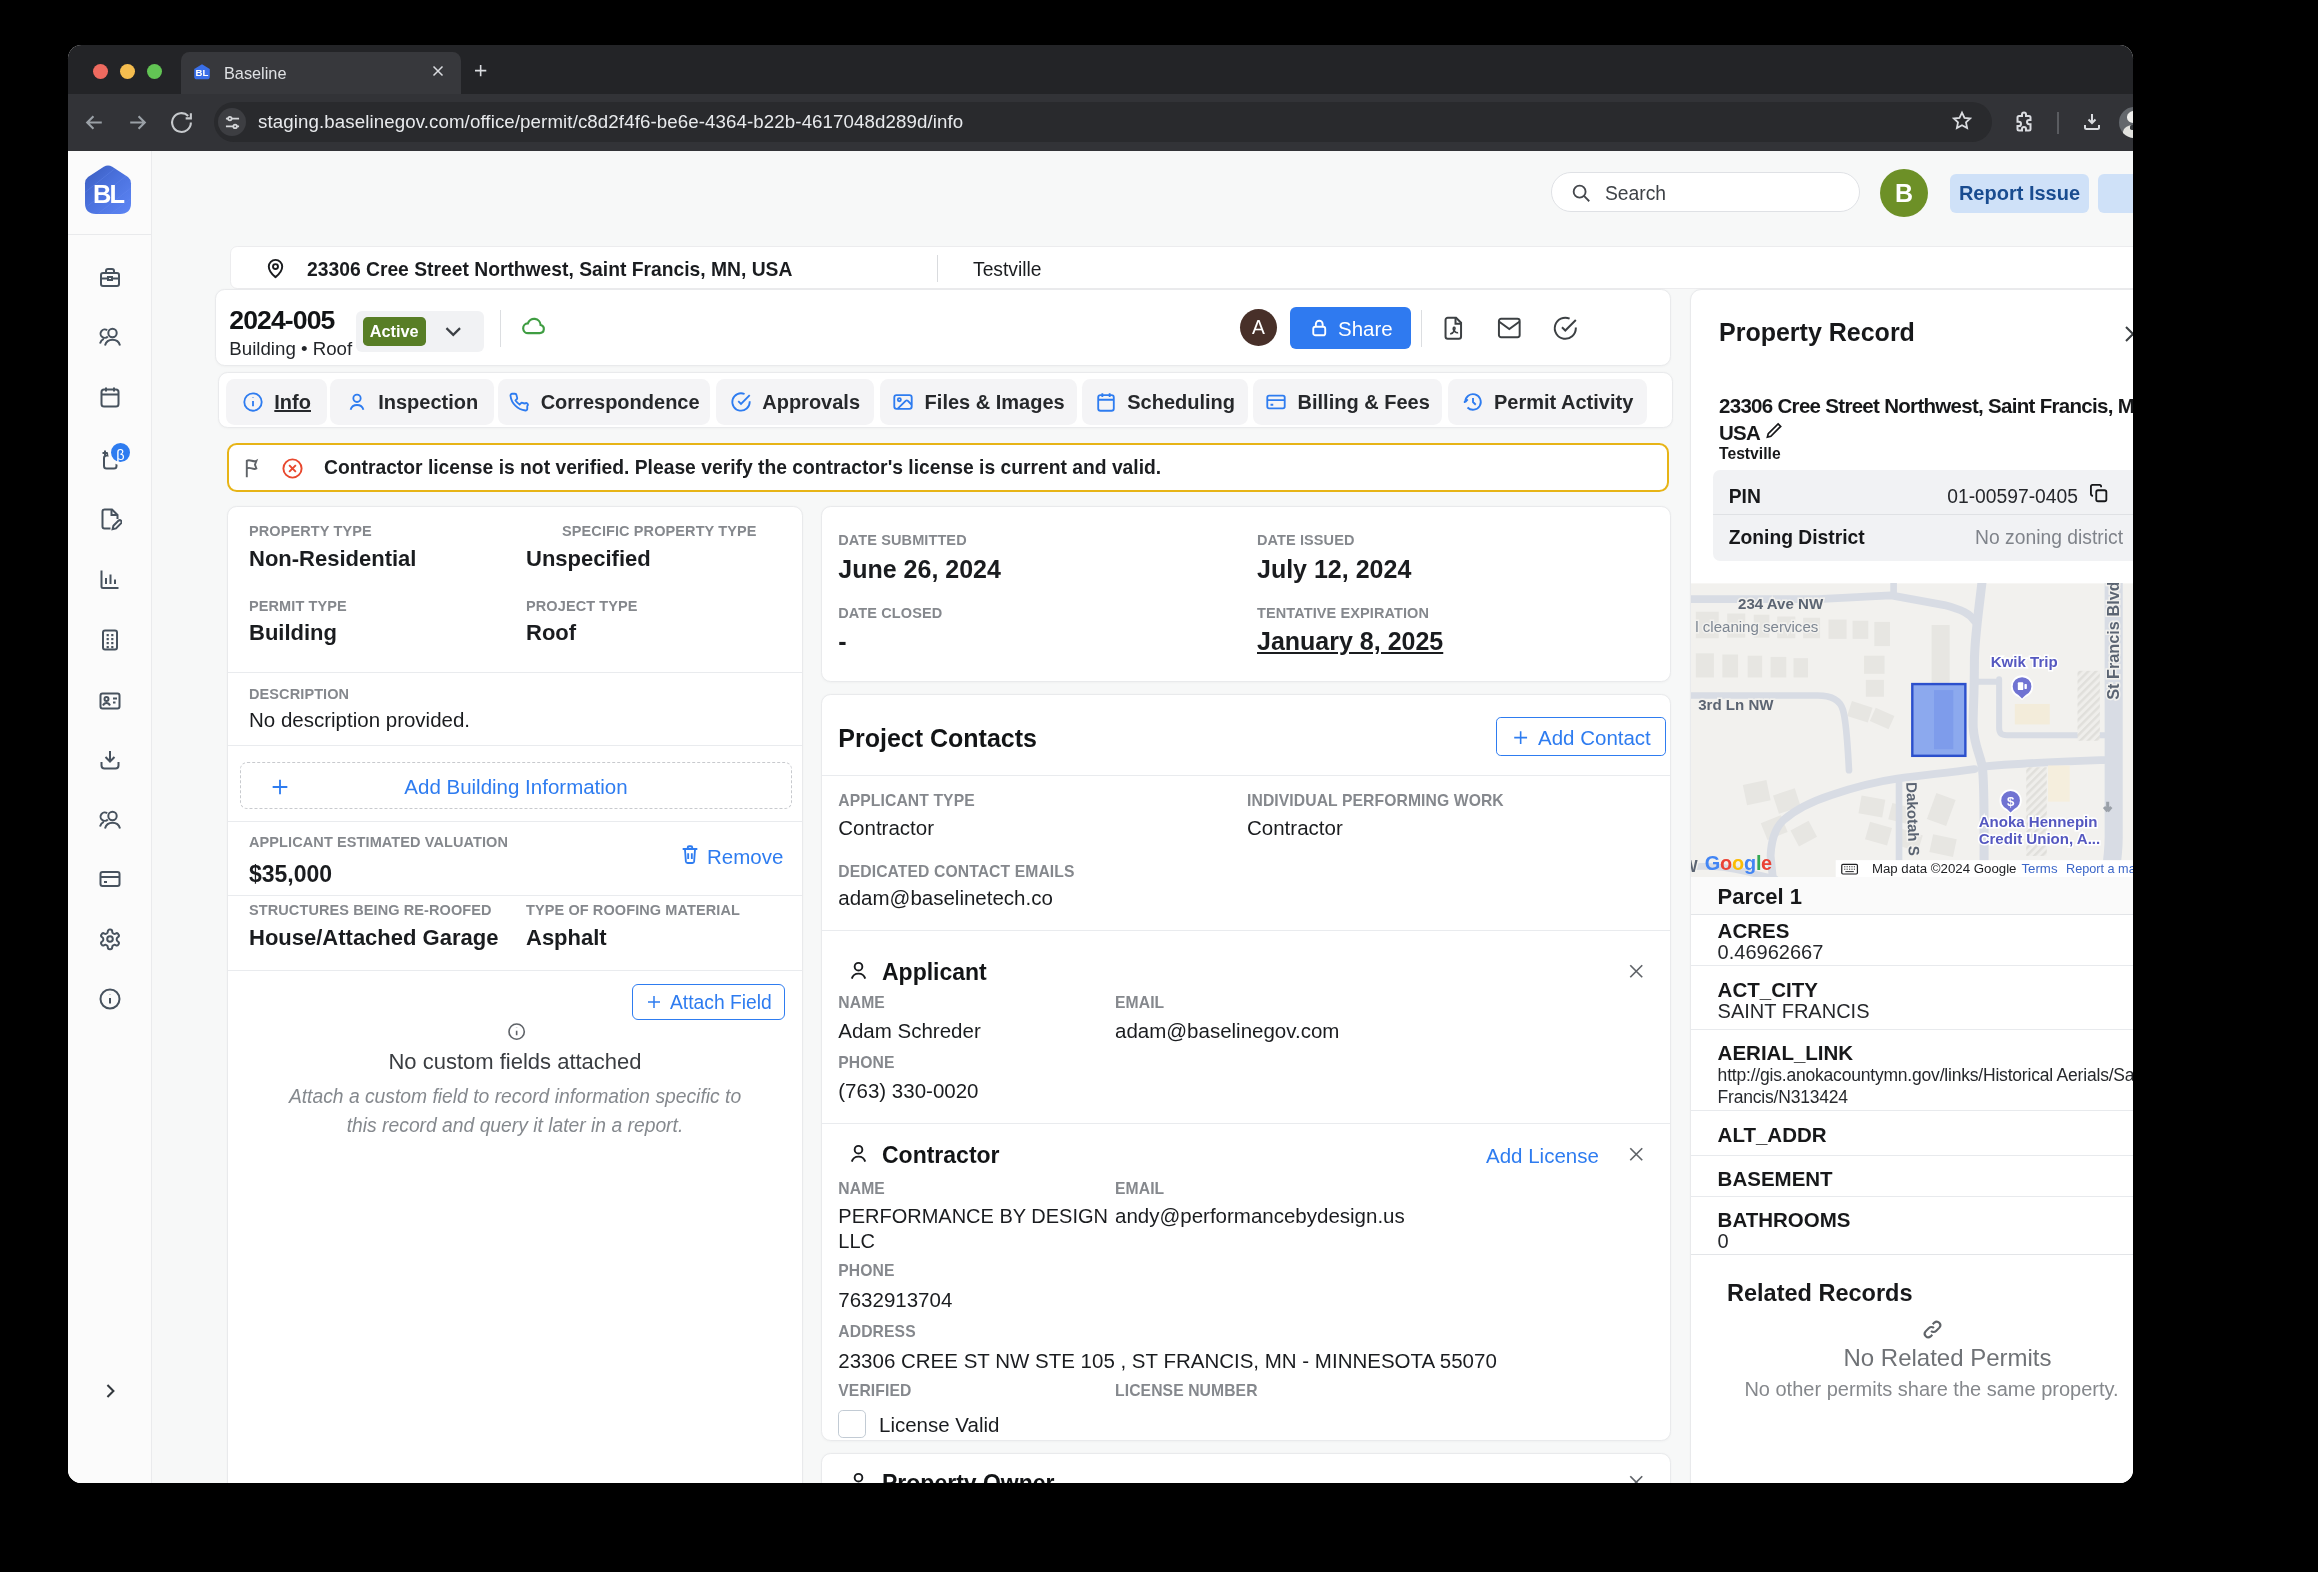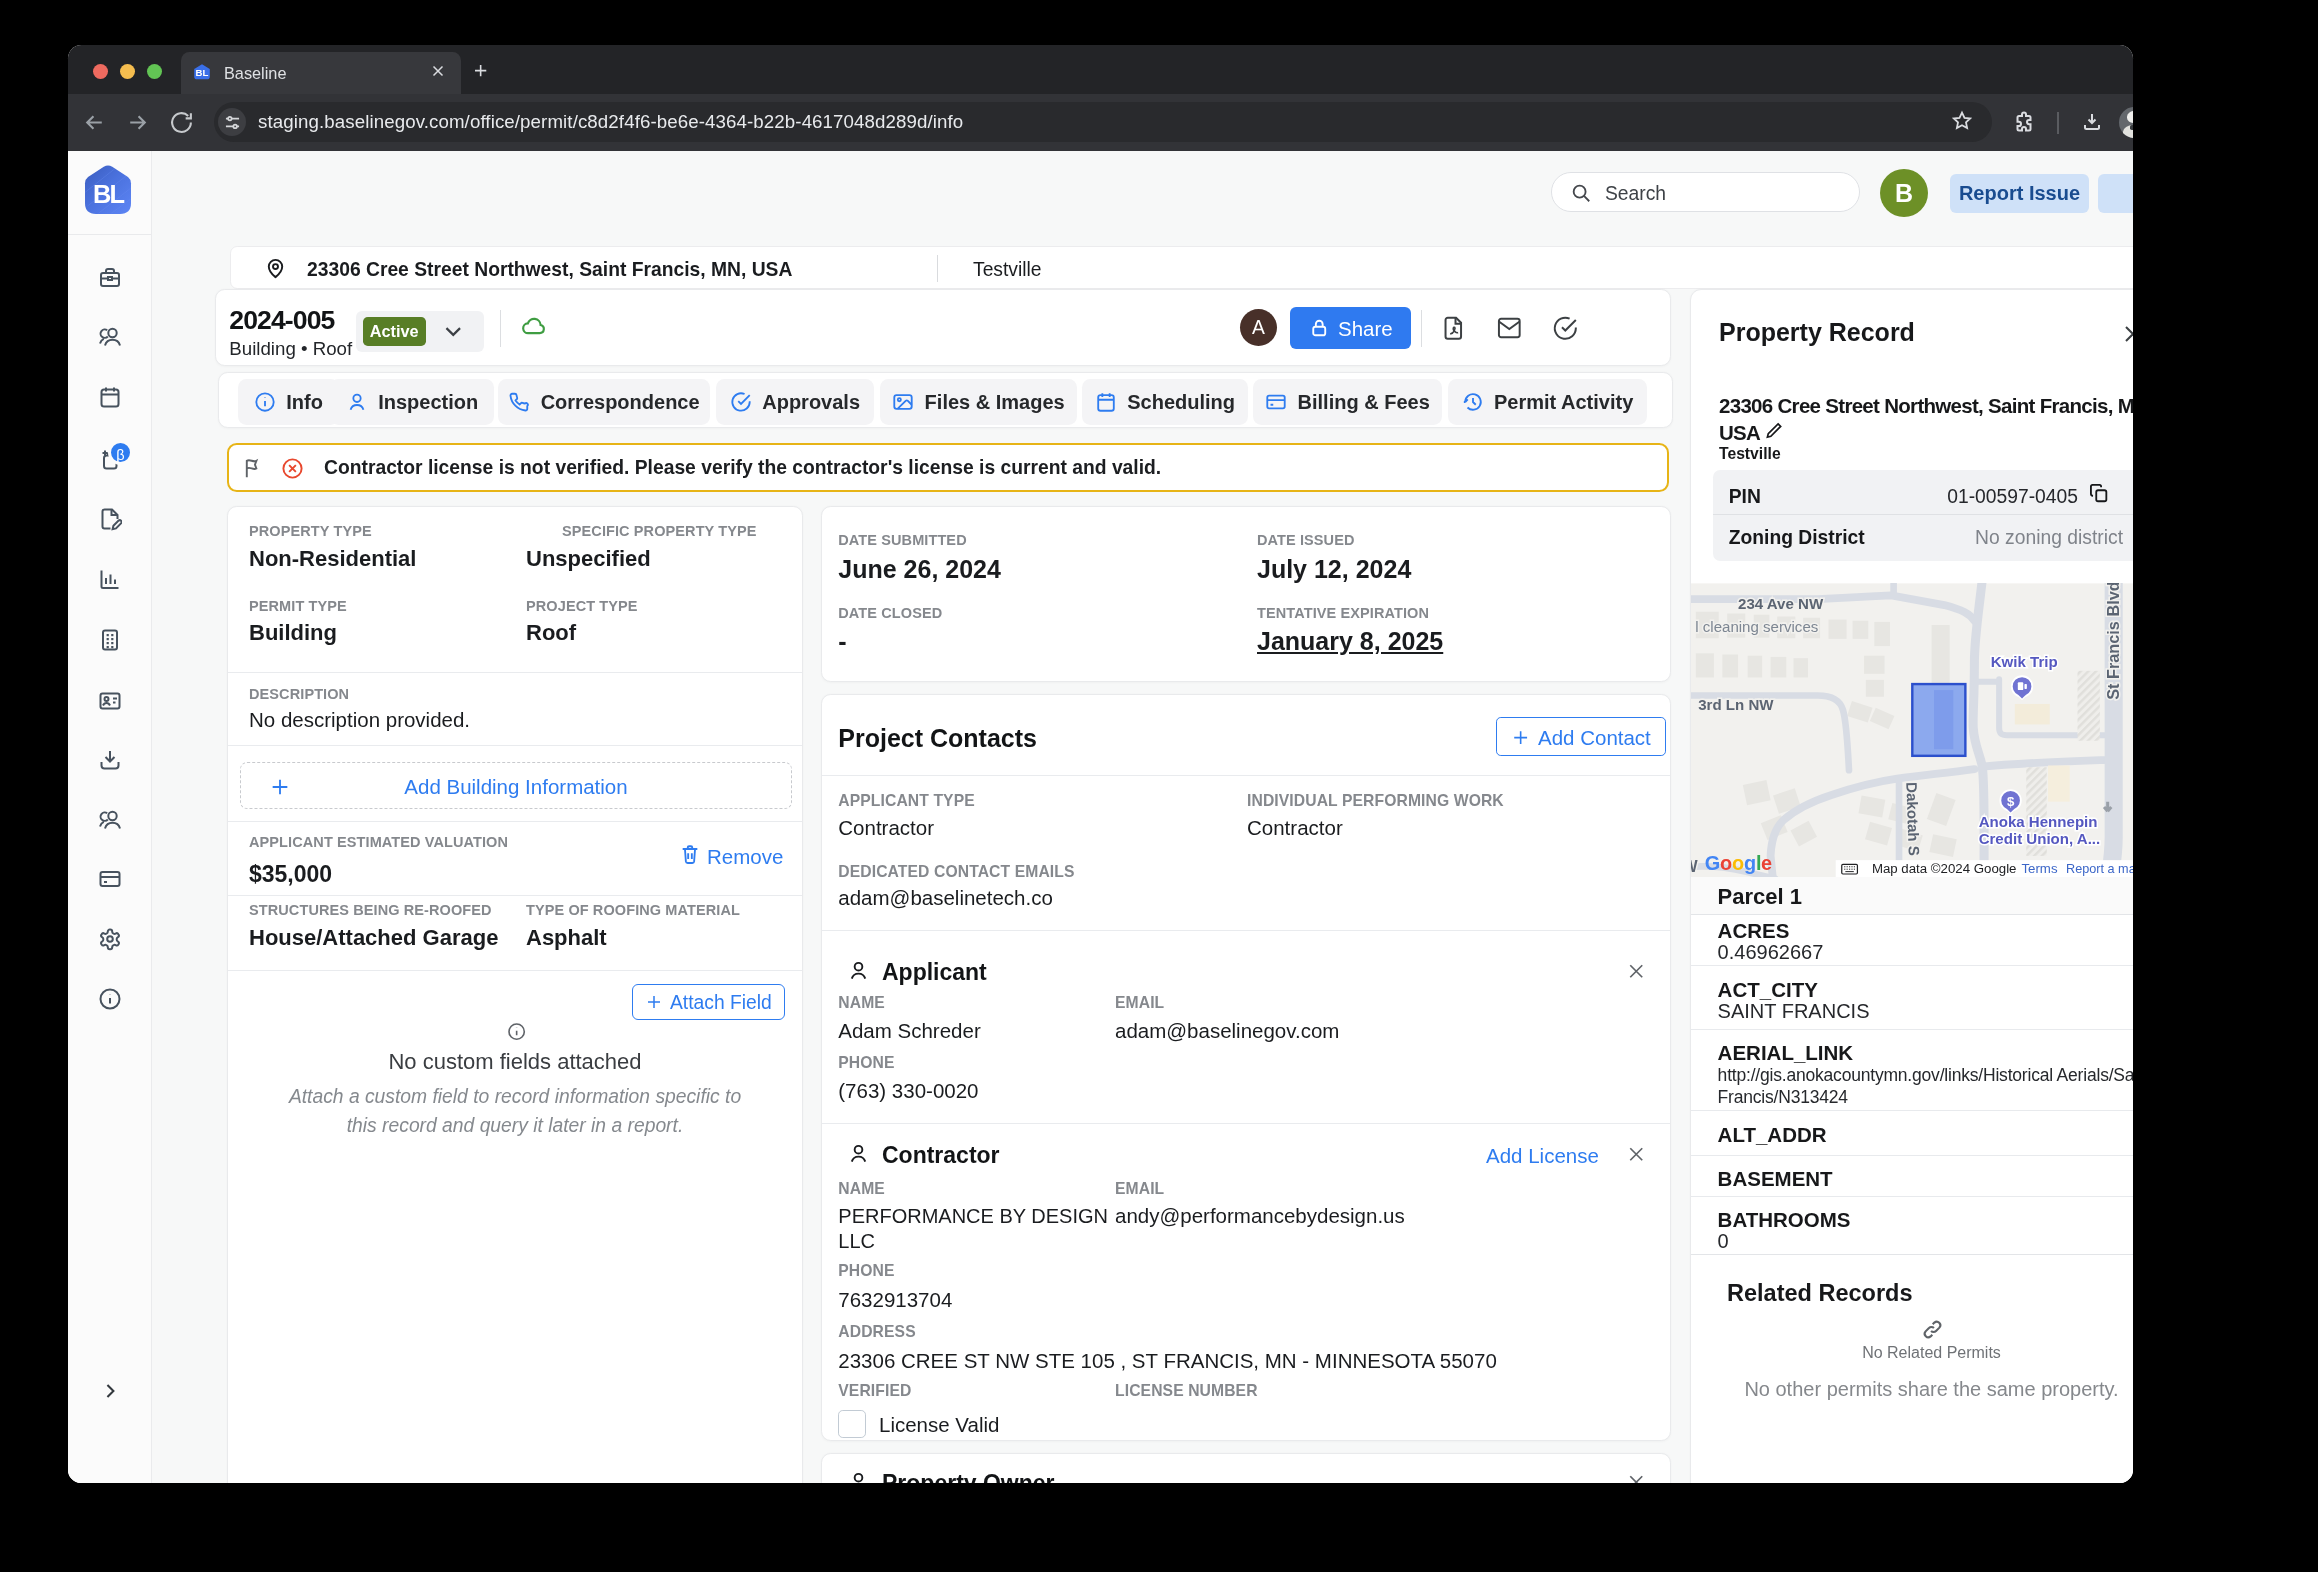--- a/index.html
+++ b/index.html
@@ -239,21 +239,21 @@
           <rect x="2.5" y="2.5" width="19" height="17" rx="2"></rect>
           <path d="M2.5 5 12 12l9.5-7"></path>
         </svg>
       <svg class="abs" style="left:1336px;top:25px" width="26.6" height="26.6" viewBox="0 0 24 24" fill="none" stroke="#3c4043" stroke-width="1.8">
           <path d="M21.5 11.2v.8a9.5 9.5 0 1 1-5.6-8.7"></path>
           <path d="M9 11l3 3 9.5-9.5"></path>
         </svg>
     </div>
 
     <div class="card" style="left:150px;top:221px;width:1455px;height:56px;">
-      <div class="tabpill" style="left:19px;width:101px;"><svg width="22" height="22" viewBox="0 0 24 24" fill="none" stroke="#2e7cf0" stroke-width="2">
+      <div class="tabpill" style="left:7px;width:101px;text-decoration:underline;"><svg width="22" height="22" viewBox="0 0 24 24" fill="none" stroke="#2e7cf0" stroke-width="2">
             <circle cx="12" cy="12" r="9.5"></circle>
             <path d="M12 11v5.5M12 7.2v.4"></path>
           </svg>Info</div>
       <div class="tabpill" style="left:111px;width:164px;"><svg width="22" height="22" viewBox="0 0 24 24" fill="none" stroke="#2e7cf0" stroke-width="2">
             <circle cx="12" cy="8" r="4"></circle>
             <path d="M5 20.5a7.3 7.3 0 0 1 14 0"></path>
           </svg>Inspection</div>
       <div class="tabpill" style="left:279px;width:212px;"><svg width="22" height="22" viewBox="0 0 24 24" fill="none" stroke="#2e7cf0" stroke-width="2">
             <path d="M21 16.5v3a1.8 1.8 0 0 1-2 1.8A18.5 18.5 0 0 1 2.7 5 1.8 1.8 0 0 1 4.5 3h3a1.8 1.8 0 0 1 1.8 1.5c.12.9.34 1.8.66 2.6a1.8 1.8 0 0 1-.4 1.9l-1.3 1.3a14.6 14.6 0 0 0 4.4 4.4l1.3-1.3a1.8 1.8 0 0 1 1.9-.4c.84.32 1.7.54 2.6.66A1.8 1.8 0 0 1 21 16.5z"></path>
           </svg>Correspondence</div>
@@ -557,21 +557,21 @@
       <div class="abs" style="left:26.6px;top:877px;font-size:20.5px;font-weight:bold;color:#17181a;">BASEMENT</div>
       <div class="abs" style="left:0;top:906px;width:460px;height:1.2px;background:#e8eaed;"></div>
       <div class="abs" style="left:26.6px;top:918px;font-size:20.5px;font-weight:bold;color:#17181a;">BATHROOMS</div>
       <div class="abs" style="left:26.6px;top:940px;font-size:20px;color:#26282c;">0</div>
       <div class="abs" style="left:0;top:964px;width:100%;height:1.2px;background:#e3e5e8;"></div>
       <div class="abs" style="left:36px;top:990px;font-size:23.5px;font-weight:bold;color:#17181a;">Related Records</div>
       <svg class="abs" style="left:229px;top:1027px" width="25" height="25" viewBox="0 0 24 24" fill="none" stroke="#5f6368" stroke-width="2">
           <path d="M10.6 13.4a3.3 3.3 0 0 0 4.8 0l3.2-3.2a3.4 3.4 0 0 0-4.8-4.8l-1.6 1.6"></path>
           <path d="M13.4 10.6a3.3 3.3 0 0 0-4.8 0l-3.2 3.2a3.4 3.4 0 0 0 4.8 4.8l1.6-1.6"></path>
         </svg>
-      <div class="abs" style="left:0;top:1054px;width:100%;text-align:center;font-size:16px;color:#6f7276;">No Related Permits</div>
+      <div class="abs" style="left:16px;top:1054px;width:100%;text-align:center;font-size:24px;color:#6f7276;">No Related Permits</div>
       <div class="abs" style="left:0;top:1088px;width:100%;text-align:center;font-size:20px;color:#85888c;">No other permits share the same property.</div>
       <div class="abs" style="left:472px;top:593px;width:7.8px;height:39px;border-radius:4.2px;background:#9fa1a4;"></div>
     </div>
     <div class="scroll-track">
         <div class="abs" style="left:3.6px;top:46px;width:9.7px;height:216px;border-radius:5.4px;background:#b0b1b3;"></div>
       </div>
   </div>
 </div>
 
 

